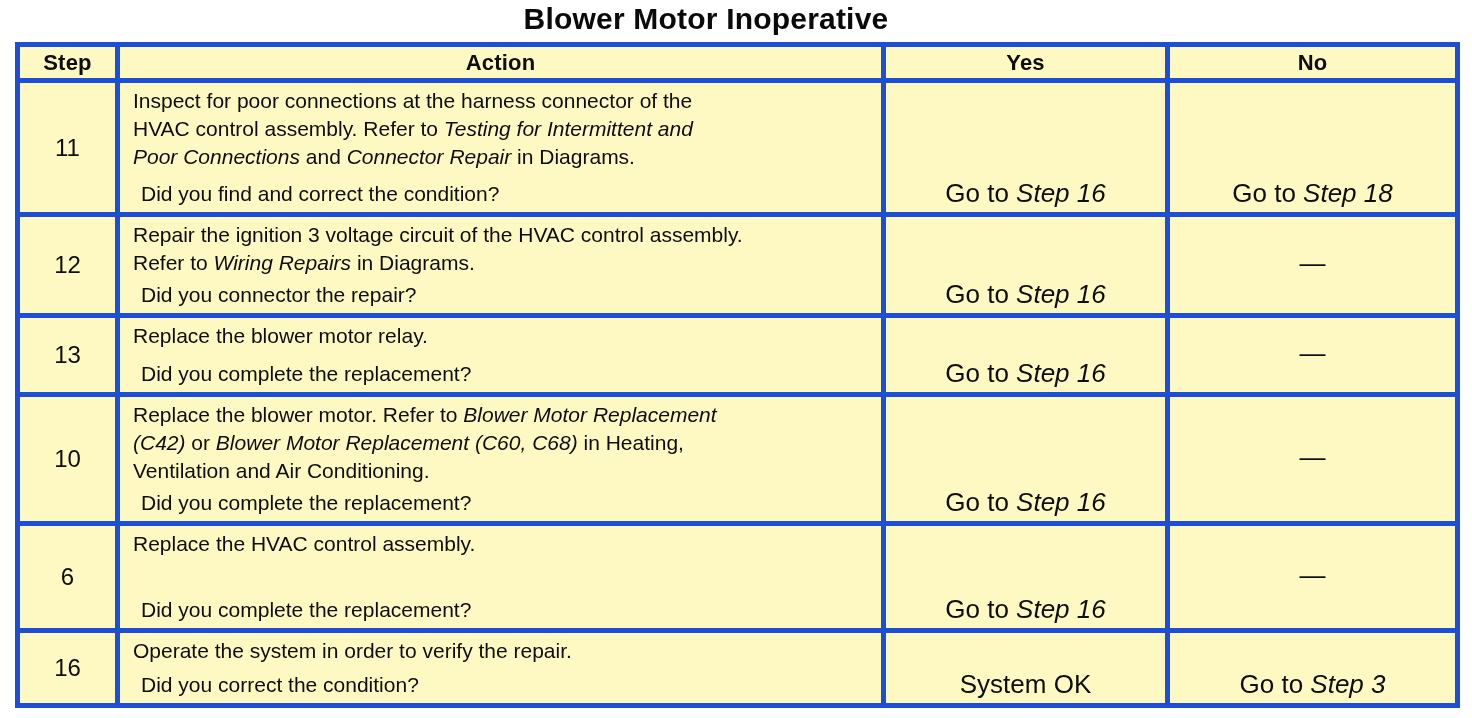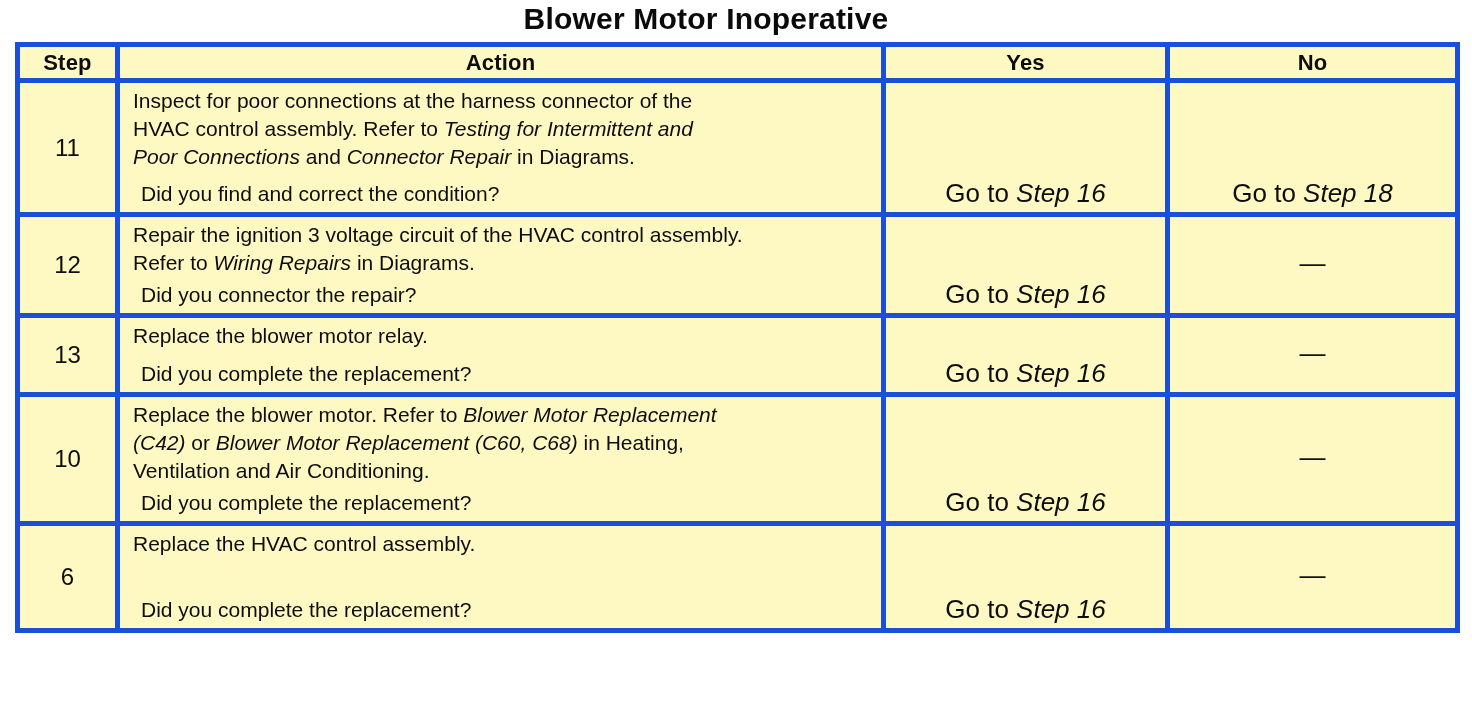--- a/index.html
+++ b/index.html
@@ -195,15 +195,28 @@
       <div class="action-text"><span>Replace the HVAC control assembly.</span></div>
       <div class="action-q">Did you complete the replacement?</div>
     </td>
     <td class="yes-cell">
       <div class="goto"><span>Go to </span><span class="it">Step 16</span></div>
     </td>
     <td class="no-cell">
       <div class="dash">—</div>
     </td>
   </tr>
+        <tr class="row r5">
+    <td class="step-cell">16</td>
+    <td class="action-cell">
+      <div class="action-text"><span>Operate the system in order to verify the repair.</span></div>
+      <div class="action-q">Did you correct the condition?</div>
+    </td>
+    <td class="yes-cell">
+      <div class="goto"><span>System OK</span></div>
+    </td>
+    <td class="no-cell">
+      <div class="goto"><span>Go to </span><span class="it">Step 3</span></div>
+    </td>
+  </tr>
       </tbody>
   </table>
 </div>
 
 </body></html>

